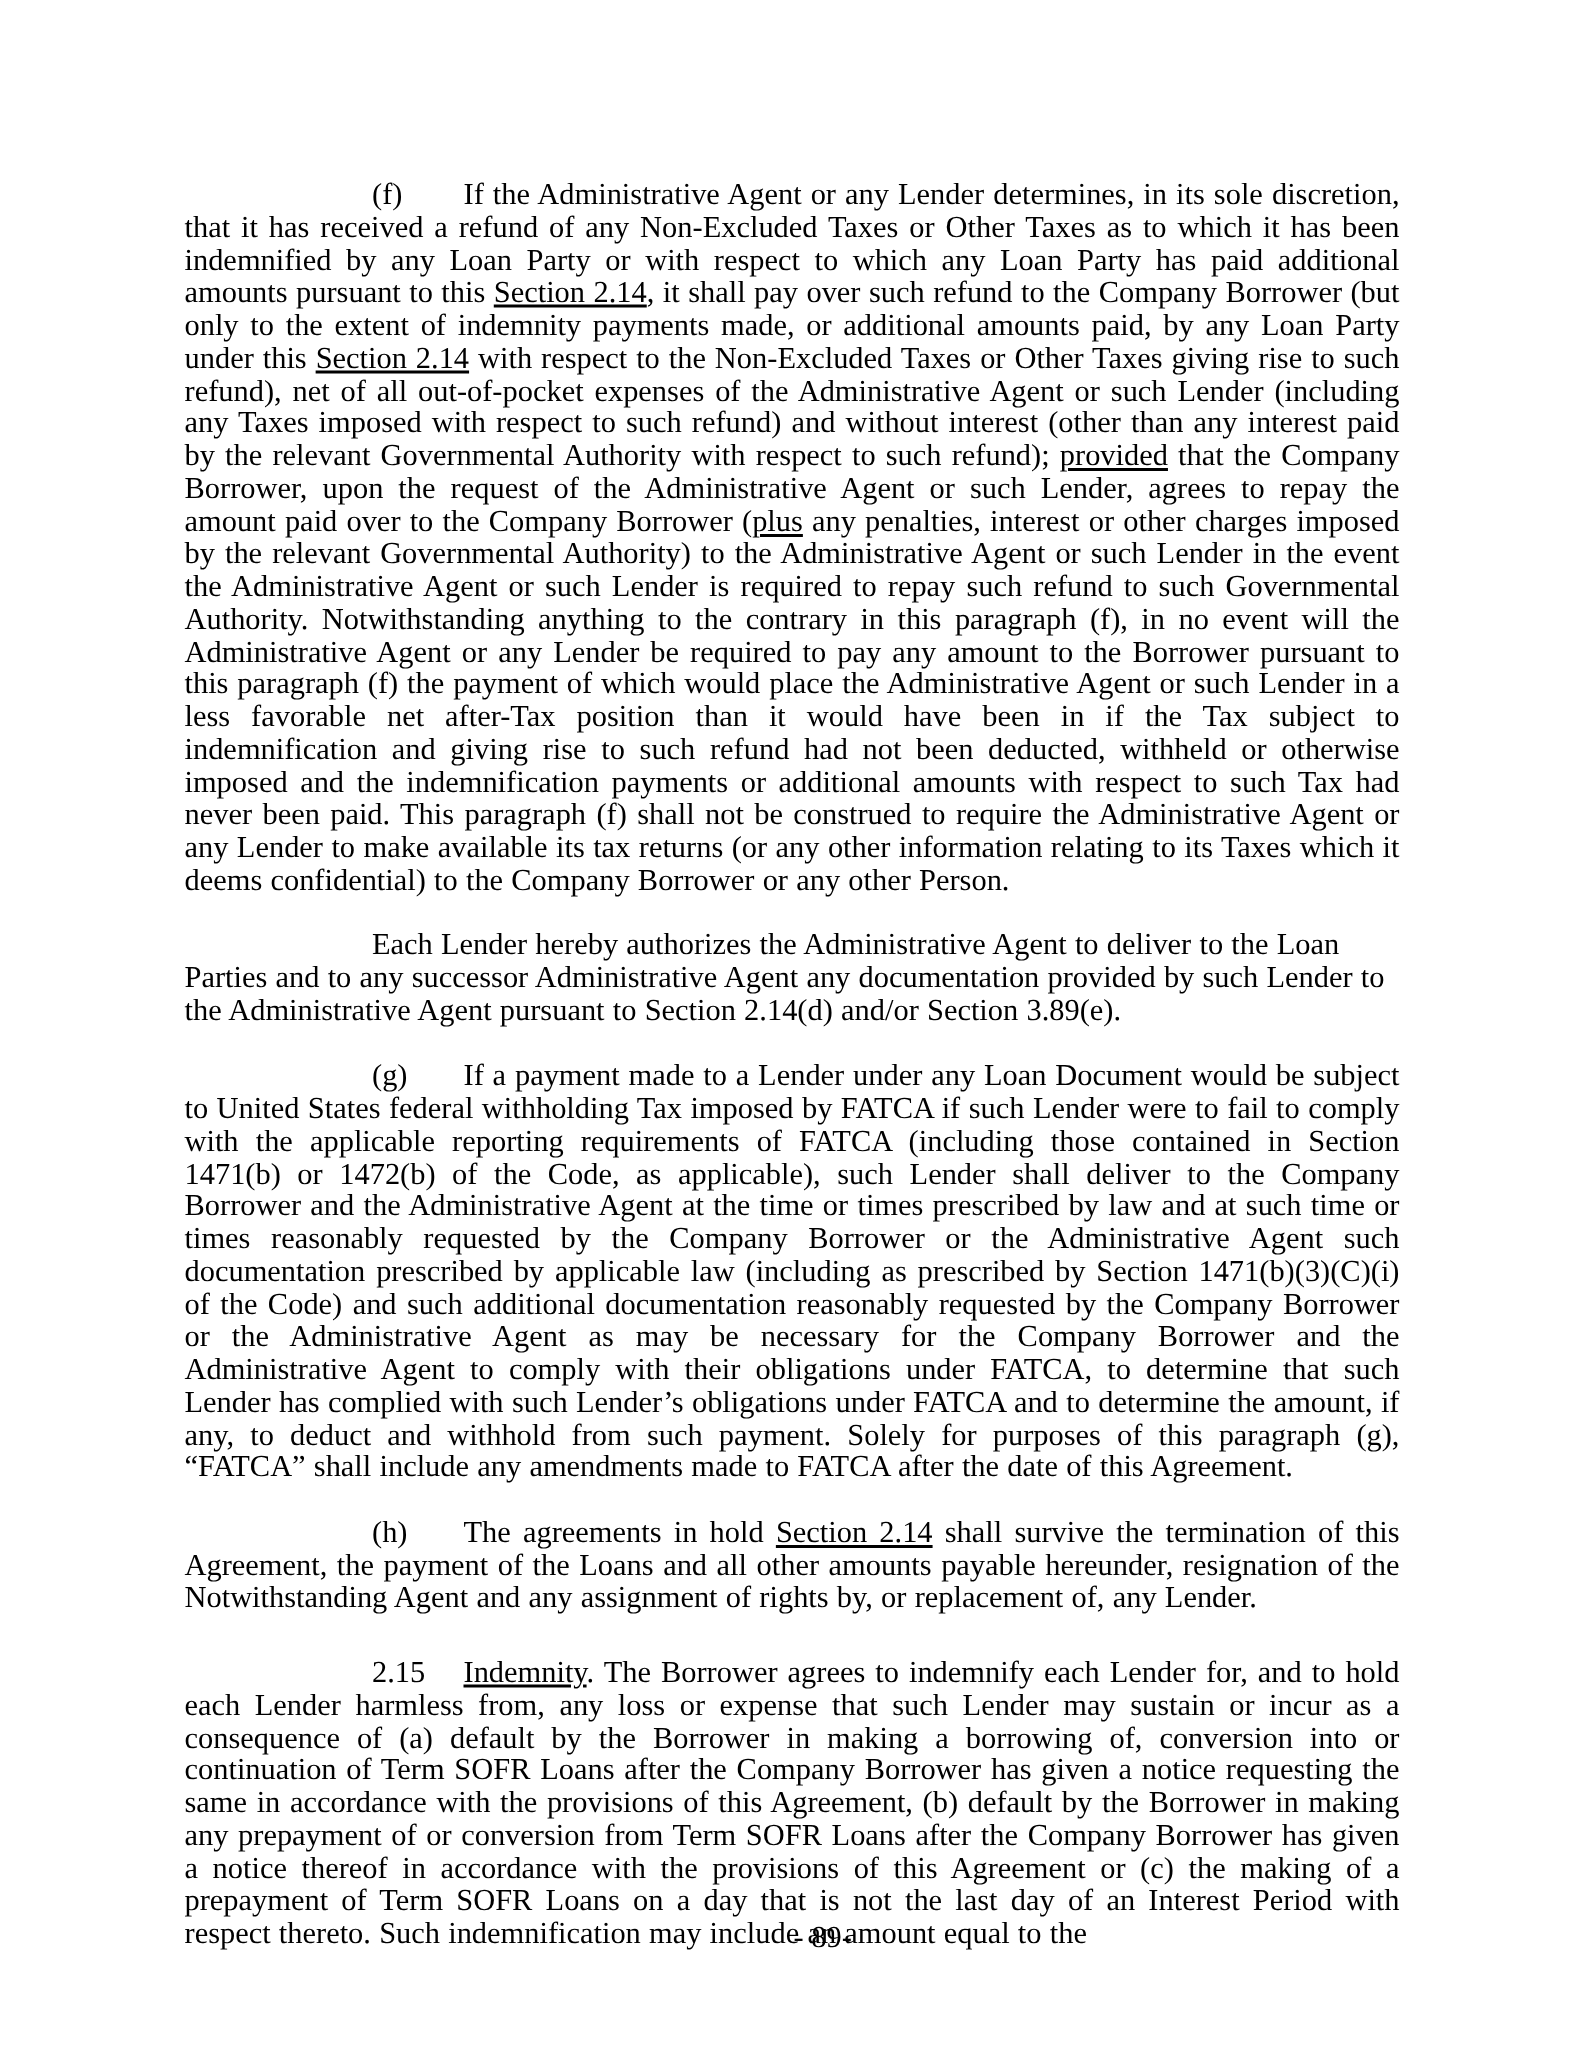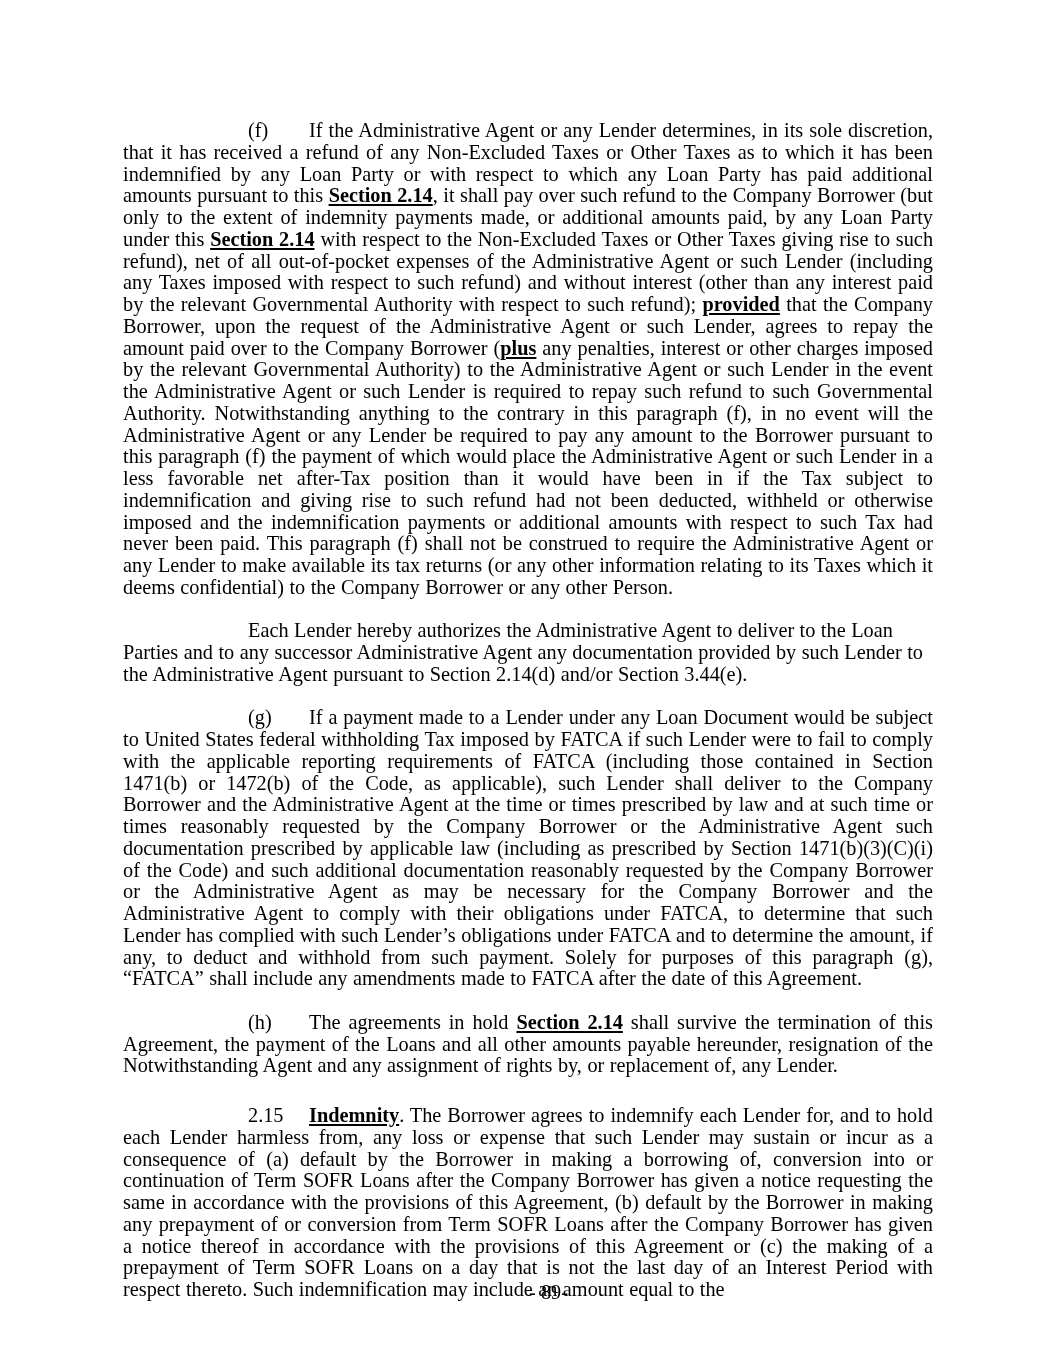--- a/index.html
+++ b/index.html
@@ -36,39 +36,38 @@
     margin-bottom: 0;
     margin-top: 28px;
   }
   .para-label {
     display: inline-block;
     min-width: 61px;
     text-indent: 0;
   }
   .u {
     text-decoration: underline;
-    font-weight: bold;
   }
   .page-footer {
     position: absolute;
     top: 1282px;
     left: 0;
     width: 100%;
     text-align: center;
     font-size: 20.3px;
     line-height: 21.75px;
     margin-left: 21px;
   }
 </style>
 </head>
 <body>
 
 <div class="doc-body">
     <p class="para"><span class="para-label">(f)</span><span>If the Administrative Agent or any Lender determines, in its sole discretion, that it has received a refund of any Non-Excluded Taxes or Other Taxes as to which it has been indemnified by any Loan Party or with respect to which any Loan Party has paid additional amounts pursuant to this </span><span class="u">Section 2.14</span><span>, it shall pay over such refund to the Company Borrower (but only to the extent of indemnity payments made, or additional amounts paid, by any Loan Party under this </span><span class="u">Section 2.14</span><span> with respect to the Non-Excluded Taxes or Other Taxes giving rise to such refund), net of all out-of-pocket expenses of the Administrative Agent or such Lender (including any Taxes imposed with respect to such refund) and without interest (other than any interest paid by the relevant Governmental Authority with respect to such refund); </span><span class="u">provided</span><span> that the Company Borrower, upon the request of the Administrative Agent or such Lender, agrees to repay the amount paid over to the Company Borrower (</span><span class="u">plus</span><span> any penalties, interest or other charges imposed by the relevant Governmental Authority) to the Administrative Agent or such Lender in the event the Administrative Agent or such Lender is required to repay such refund to such Governmental Authority.  Notwithstanding anything to the contrary in this paragraph (f), in no event will the Administrative Agent or any Lender be required to pay any amount to the Borrower pursuant to this paragraph (f) the payment of which would place the Administrative Agent or such Lender in a less favorable net after-Tax position than it would have been in if the Tax subject to indemnification and giving rise to such refund had not been deducted, withheld or otherwise imposed and the indemnification payments or additional amounts with respect to such Tax had never been paid.  This paragraph (f) shall not be construed to require the Administrative Agent or any Lender to make available its tax returns (or any other information relating to its Taxes which it deems confidential) to the Company Borrower or any other Person.</span></p>
-    <p class="para align-left"><span>Each Lender hereby authorizes the Administrative Agent to deliver to the Loan Parties and to any successor Administrative Agent any documentation provided by such Lender to the Administrative Agent pursuant to Section 2.14(d) and/or Section 3.44(e).</span></p>
+    <p class="para align-left"><span>Each Lender hereby authorizes the Administrative Agent to deliver to the Loan Parties and to any successor Administrative Agent any documentation provided by such Lender to the Administrative Agent pursuant to Section 2.14(d) and/or Section 3.89(e).</span></p>
     <p class="para"><span class="para-label">(g)</span><span>If a payment made to a Lender under any Loan Document would be subject to United States federal withholding Tax imposed by FATCA if such Lender were to fail to comply with the applicable reporting requirements of FATCA (including those contained in Section 1471(b) or 1472(b) of the Code, as applicable), such Lender shall deliver to the Company Borrower and the Administrative Agent at the time or times prescribed by law and at such time or times reasonably requested by the Company Borrower or the Administrative Agent such documentation prescribed by applicable law (including as prescribed by Section 1471(b)(3)(C)(i) of the Code) and such additional documentation reasonably requested by the Company Borrower or the Administrative Agent as may be necessary for the Company Borrower and the Administrative Agent to comply with their obligations under FATCA, to determine that such Lender has complied with such Lender’s obligations under FATCA and to determine the amount, if any, to deduct and withhold from such payment.  Solely for purposes of this paragraph (g), “FATCA” shall include any amendments made to FATCA after the date of this Agreement.</span></p>
     <p class="para"><span class="para-label">(h)</span><span>The agreements in hold </span><span class="u">Section 2.14</span><span> shall survive the termination of this Agreement, the payment of the Loans and all other amounts payable hereunder, resignation of the Notwithstanding Agent and any assignment of rights by, or replacement of, any Lender.</span></p>
     <p class="para"><span class="para-label">2.15</span><span class="u">Indemnity</span><span>.  The Borrower agrees to indemnify each Lender for, and to hold each Lender harmless from, any loss or expense that such Lender may sustain or incur as a consequence of (a) default by the Borrower in making a borrowing of, conversion into or continuation of Term SOFR Loans after the Company Borrower has given a notice requesting the same in accordance with the provisions of this Agreement, (b) default by the Borrower in making any prepayment of or conversion from Term SOFR Loans after the Company Borrower has given a notice thereof in accordance with the provisions of this Agreement or (c) the making of a prepayment of Term SOFR Loans on a day that is not the last day of an Interest Period with respect thereto.  Such indemnification may include an amount equal to the</span></p>
   </div>
 
 <div class="page-footer">
   <span>- 89-</span>
 </div>
 
 </body></html>

